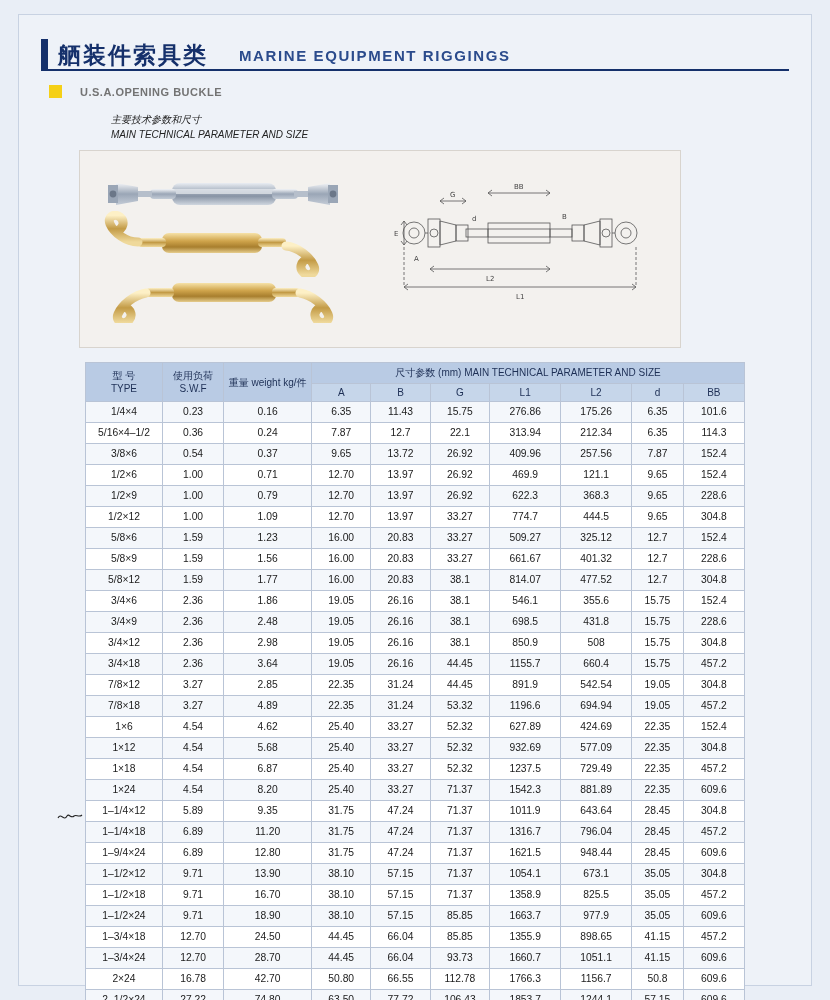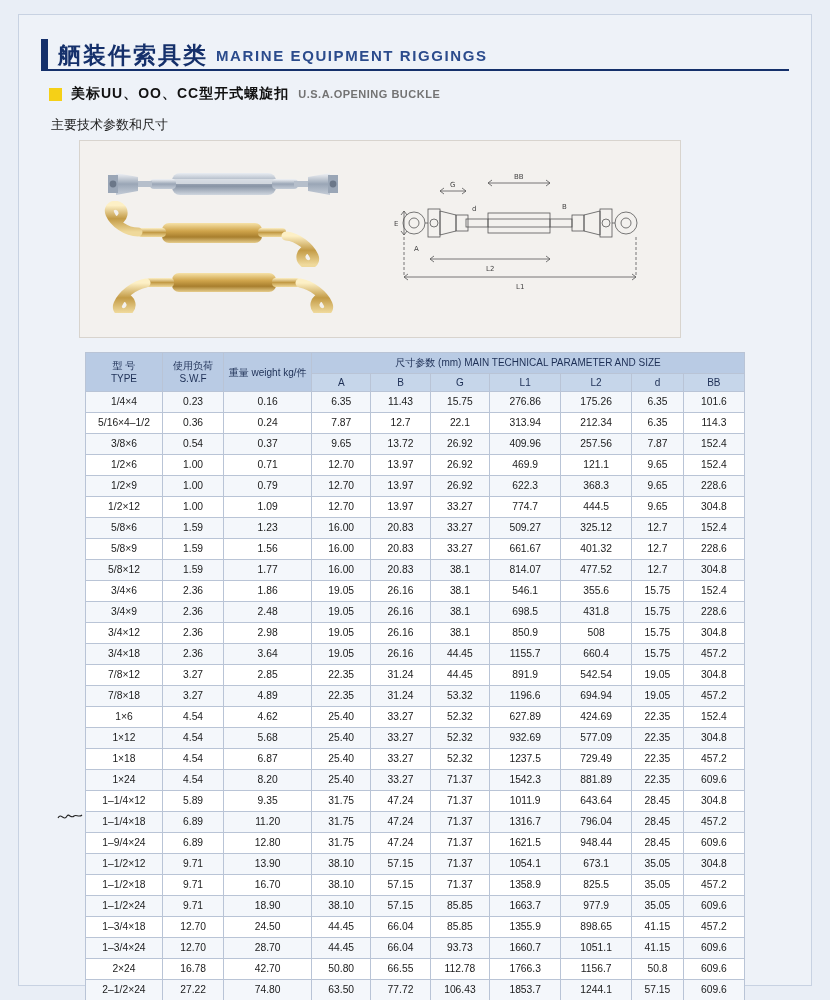--- a/index.html
+++ b/index.html
@@ -33,41 +33,41 @@
     display:flex;align-items:flex-end;
   }
   .header .bar{
     width:7px;height:30px;background:#15306b;margin-right:10px;
   }
   .header .cn{
     font-size:23px;font-weight:bold;color:#15306b;letter-spacing:2px;
     line-height:28px;
   }
   .header .en{
-    font-size:15px;color:#2b4b8c;letter-spacing:1.6px;margin-left:8px;
+    font-size:15px;color:#2b4b8c;letter-spacing:1.6px;margin-left:31px;
     line-height:26px;font-weight:bold;
   }
   
   .subtitle{
     margin:14px 22px 0 30px;
     display:flex;align-items:center;
   }
   .subtitle .sq{
     width:13px;height:13px;background:#f5d017;margin-right:9px;
   }
   .subtitle .cn{
     font-size:14px;font-weight:bold;color:#111;letter-spacing:1px;
   }
   .subtitle .en{
     font-size:11px;font-weight:bold;color:#737373;margin-left:9px;letter-spacing:.5px;
   }
   
   .techlabel{
-    margin:14px 22px 0 32px;
-    font-size:13px;color:#222;line-height:15px;
+    margin:14px 22px 0 92px;
+    font-size:10px;color:#222;line-height:15px;font-style:italic;
   }
   
   .imgpanel{
     margin:8px 22px 0 60px;
     width:600px;height:196px;
     background:#f3f1ee;
     border:1px solid #d8d4ce;
     position:relative;
     overflow:hidden;
   }
@@ -131,26 +131,26 @@
  <div class="inner">
 
   <div class="header">
     <div class="bar"></div>
     <div class="cn">舾装件索具类</div>
     <div class="en">MARINE EQUIPMENT RIGGINGS</div>
   </div>
 
   <div class="subtitle">
     <div class="sq"></div>
-    <div class="cn">美标UU、OO、CC型开式螺旋扣</div>
     <div class="en">U.S.A.OPENING BUCKLE</div>
   </div>
 
   <div class="techlabel">
     <div>主要技术参数和尺寸</div>
+    <div>MAIN TECHNICAL PARAMETER AND SIZE</div>
   </div>
 
   <div class="imgpanel">
 
     <svg class="photo tb1" viewBox="0 0 250 58">
       <defs>
         <linearGradient id="steel" x1="0" y1="0" x2="0" y2="1">
           <stop offset="0%" stop-color="#e9edf2"></stop>
           <stop offset="35%" stop-color="#aab4c2"></stop>
           <stop offset="60%" stop-color="#8894a5"></stop>

